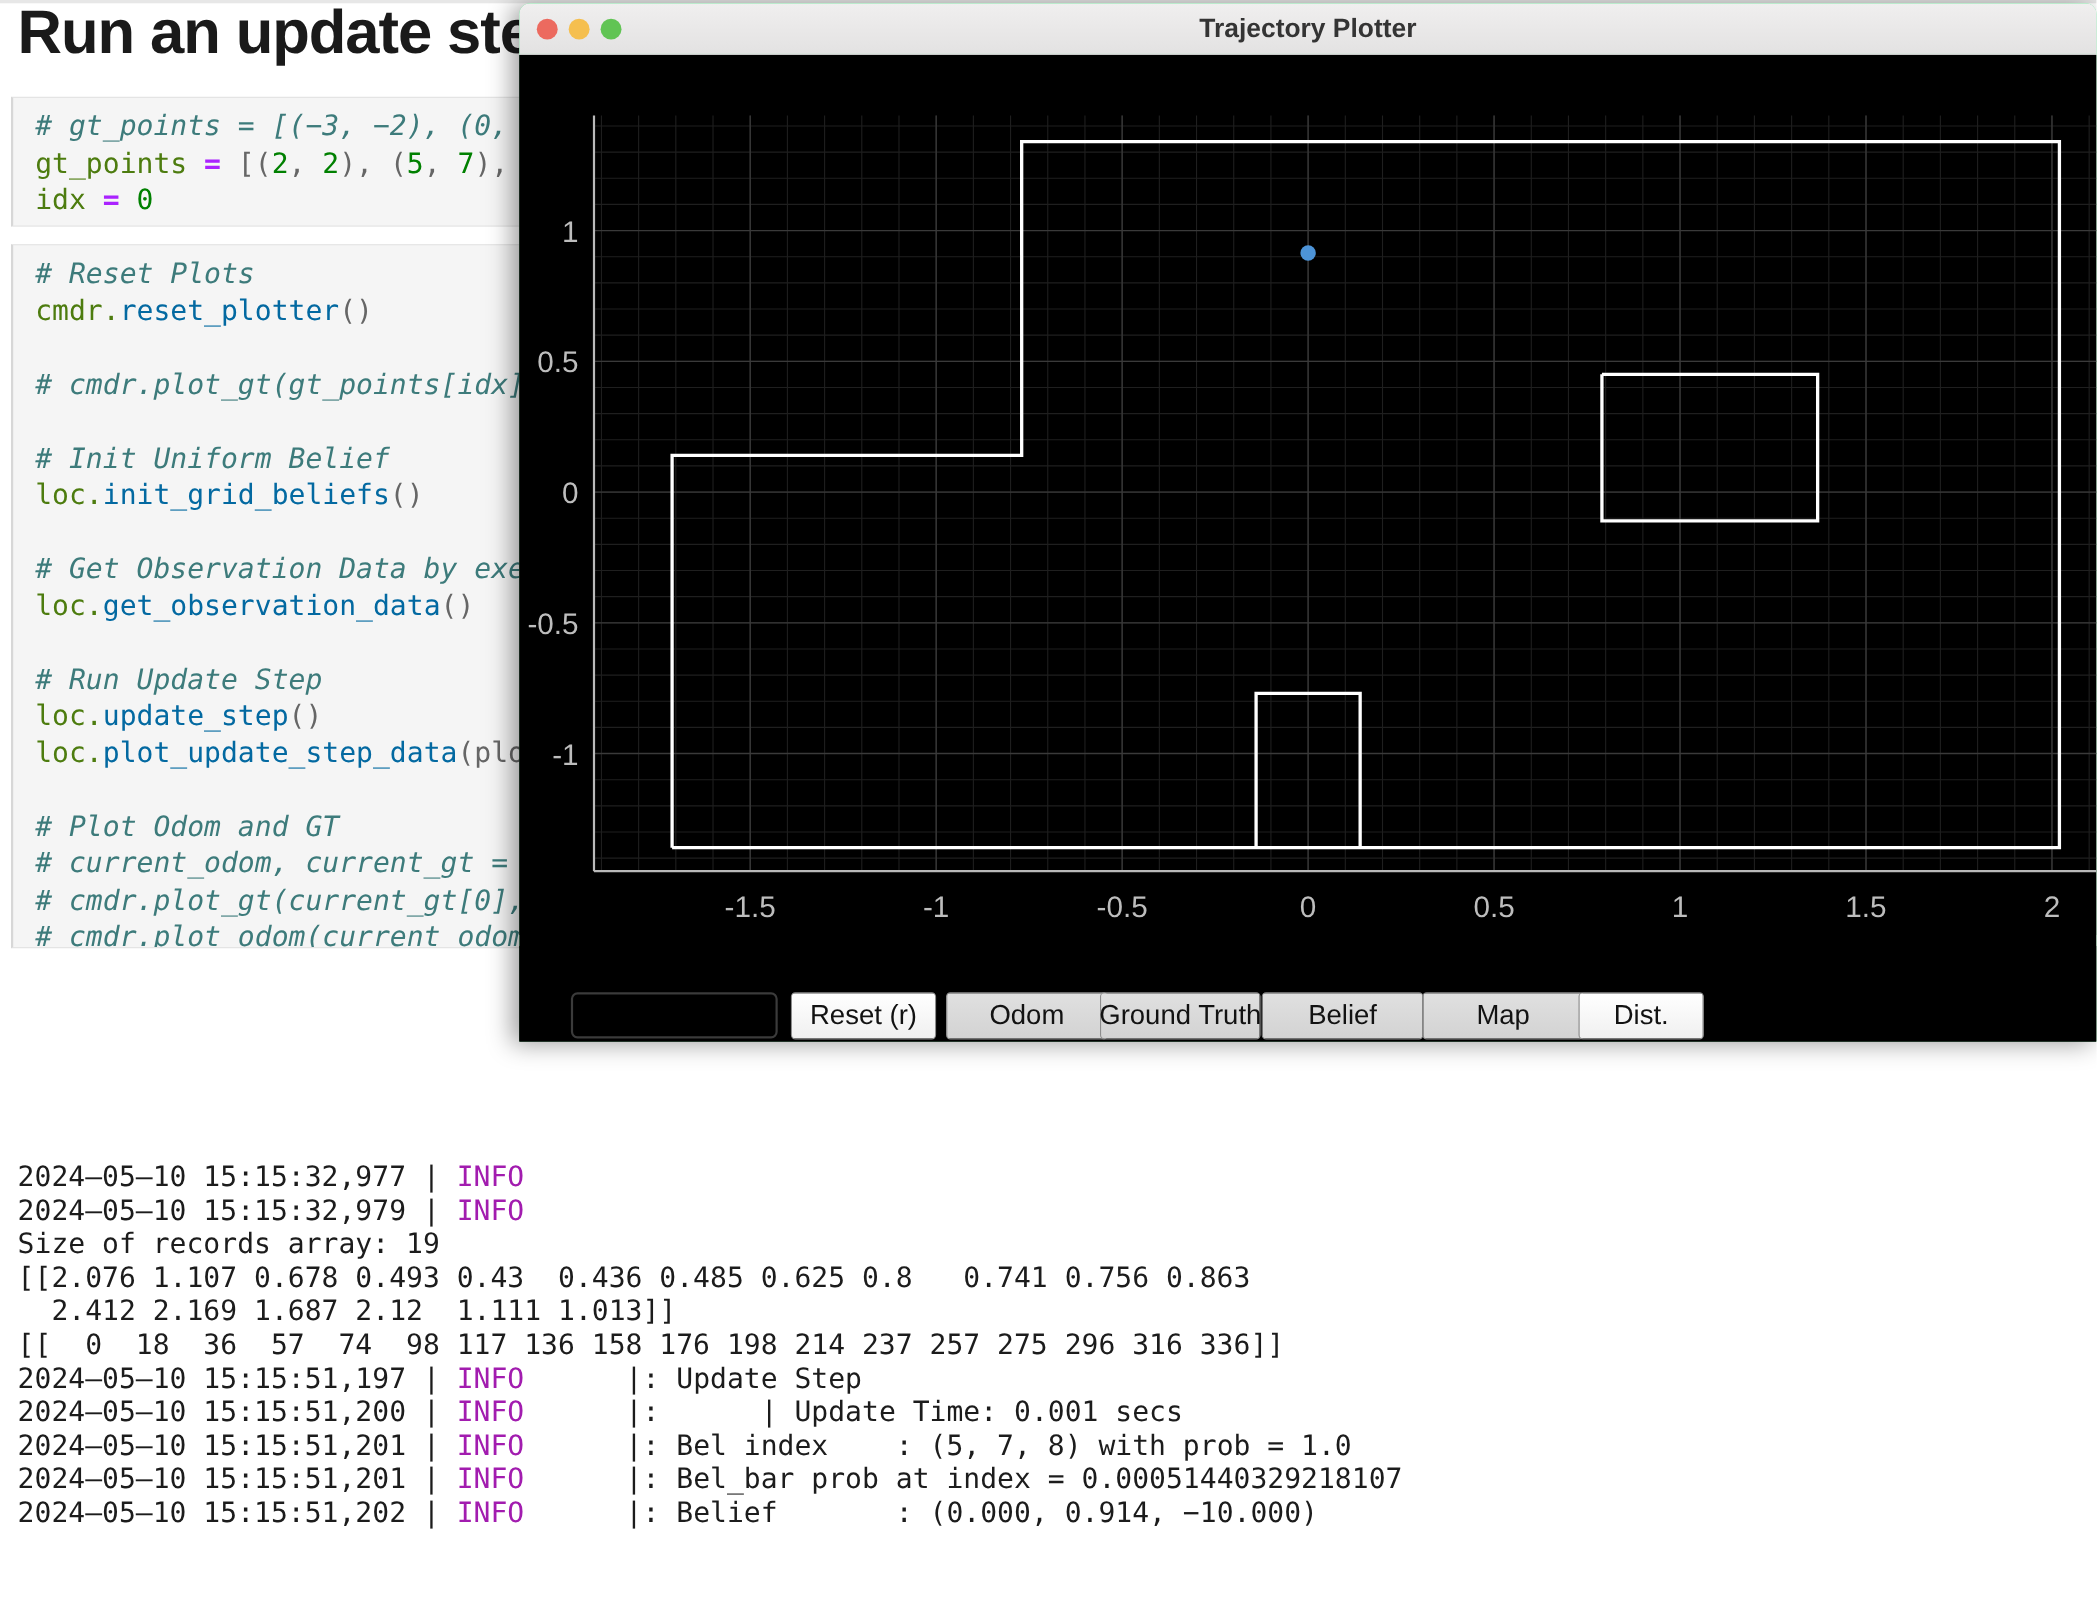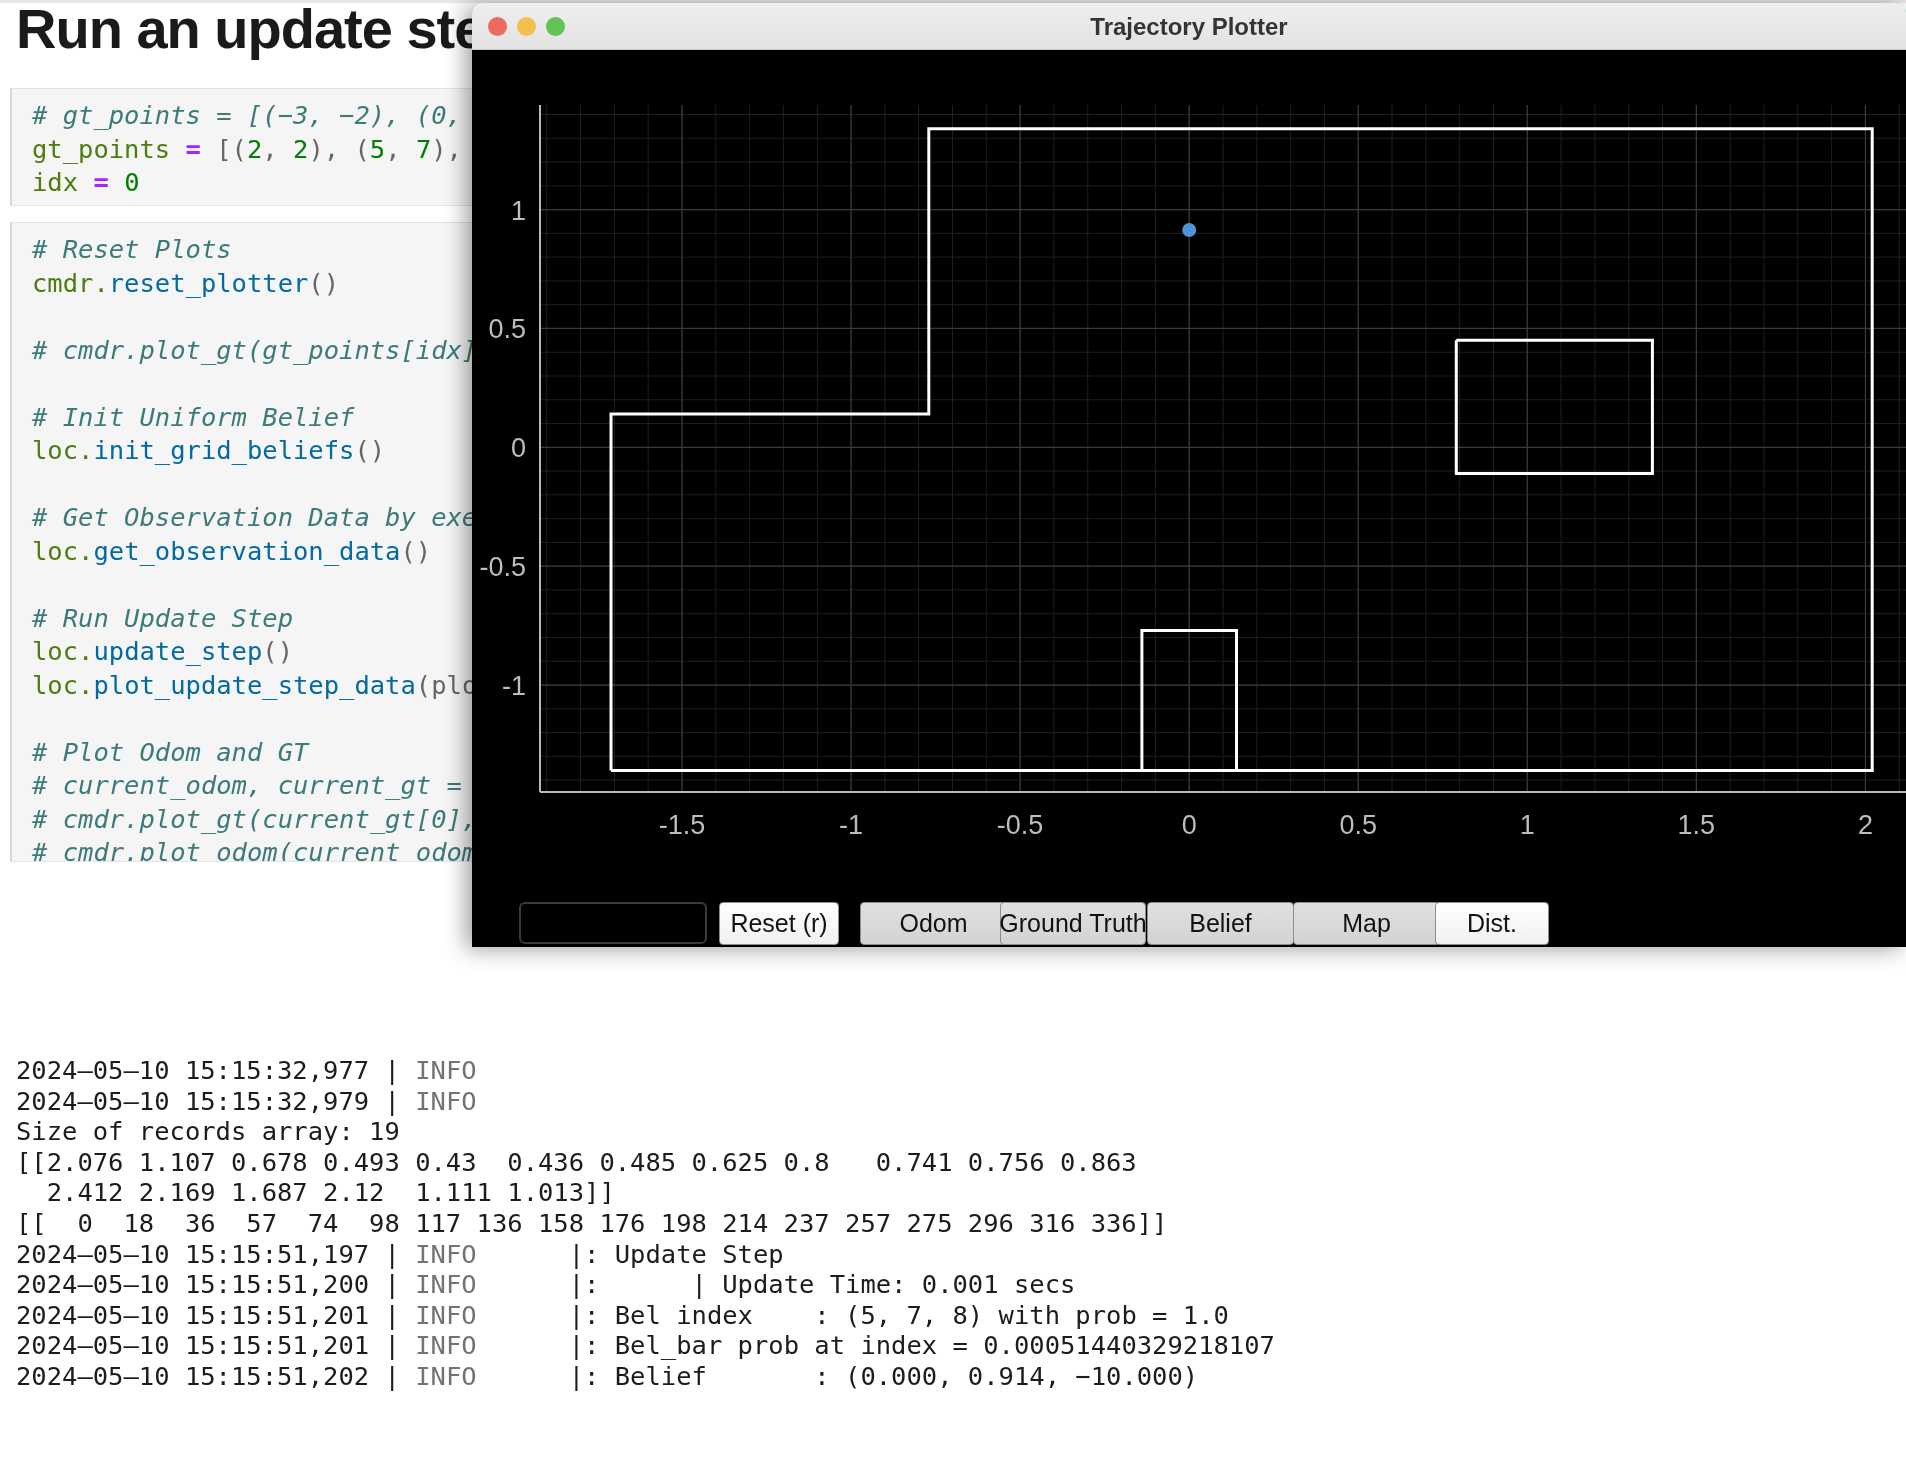--- a/index.html
+++ b/index.html
@@ -56,21 +56,21 @@
   .log {
     position: absolute; left: 16px; top: 1055px;
     width: 1890px; height: 420px;
     font-family: "DejaVu Sans Mono", monospace;
     font-size: 25.5px;
     line-height: 30.6px;
     color: #1c1c1c;
     white-space: pre;
     background: transparent;
   }
-  .log .lvl { color: #737373; }
+  .log .lvl { color: #a21caf; }
   .log-line { height: 30.6px; }
 
   
   .win {
     position: absolute; left: 472px; top: 3px;
     width: 1434px; height: 944px;
     background: #86efac;
     border-radius: 10px 10px 0 0;
     box-shadow: -6px 2px 22px rgba(0,0,0,0.38);
     overflow: hidden;
@@ -274,21 +274,21 @@
               <text x="54" y="407.3114186851211" fill="#bdbdbd" font-size="27" font-family="&quot;Liberation Sans&quot;, sans-serif" text-anchor="end">0</text>
               <text x="54" y="288.4532871972318" fill="#bdbdbd" font-size="27" font-family="&quot;Liberation Sans&quot;, sans-serif" text-anchor="end">0.5</text>
               <text x="54" y="169.59515570934252" fill="#bdbdbd" font-size="27" font-family="&quot;Liberation Sans&quot;, sans-serif" text-anchor="end">1</text>
             </g>
         </svg>
       </div>
 
       <div class="toolbar">
         <div class="tb-field" title=""></div>
         <div id="tb-buttons">
-            <div class="tb-btn light" style="left: 247px; width: 120px;">Reset (r)</div>
+            <div class="tb-btn light" style="left: 247px; width: 132px;">Reset (r)</div>
             <div class="tb-btn" style="left: 388px; width: 147px;">Odom</div>
             <div class="tb-btn" style="left: 528px; width: 146px;">Ground Truth</div>
             <div class="tb-btn" style="left: 675px; width: 147px;">Belief</div>
             <div class="tb-btn" style="left: 821px; width: 147px;">Map</div>
             <div class="tb-btn light" style="left: 963px; width: 114px;">Dist.</div>
           </div>
       </div>
 
     </div>
   </div>

